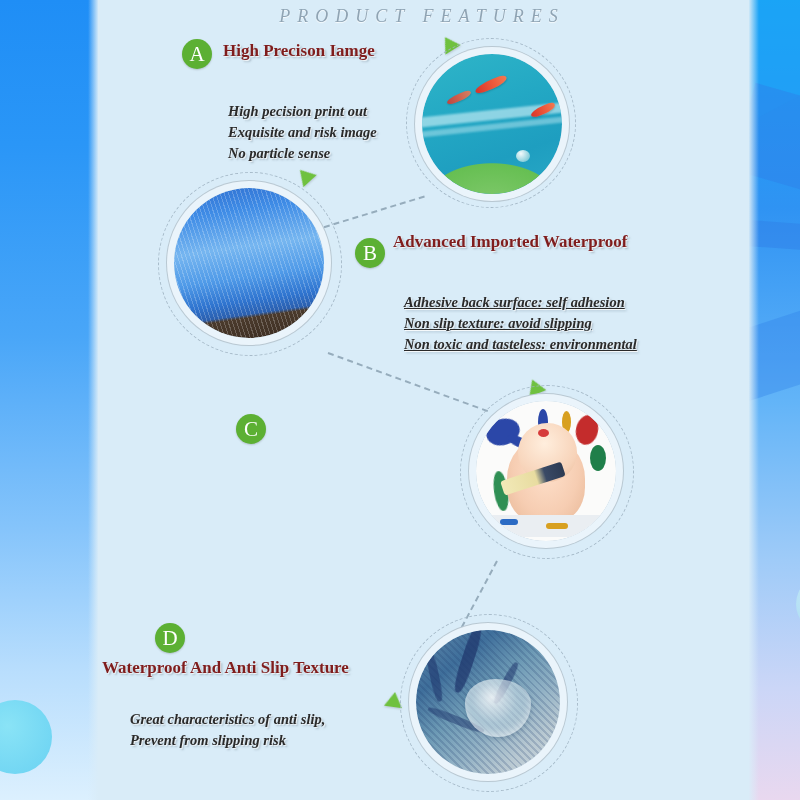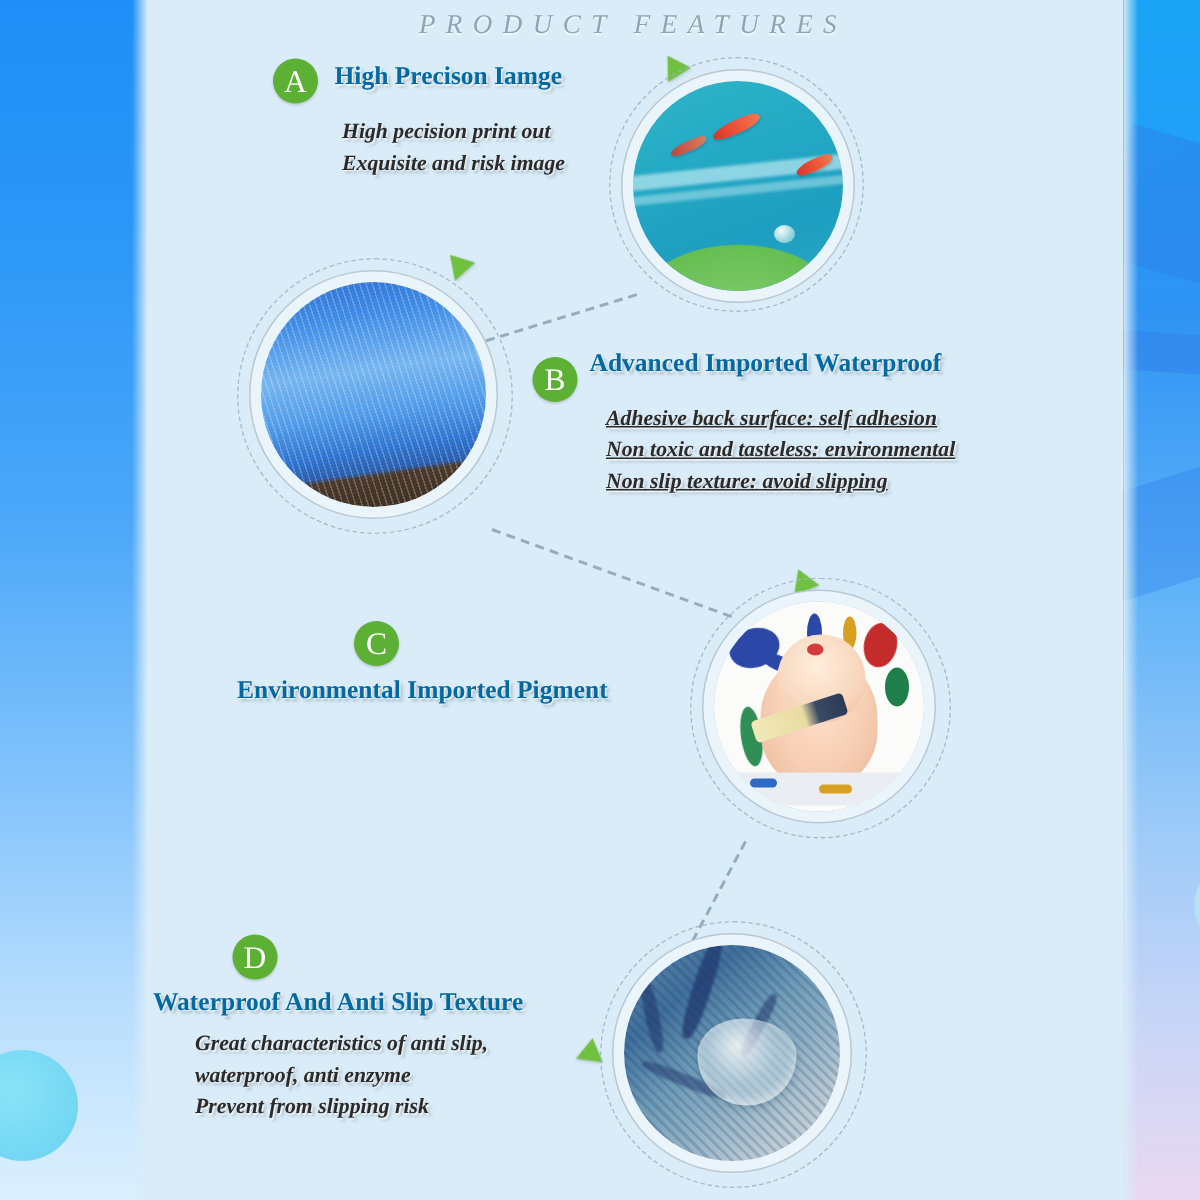--- a/index.html
+++ b/index.html
@@ -92,25 +92,25 @@
     background:radial-gradient(circle at 40% 32%,rgba(255,255,255,.82) 0%,rgba(220,235,240,.45) 45%,rgba(160,190,205,.25) 100%);
     box-shadow:inset 0 -3px 8px rgba(255,255,255,.55), 0 2px 5px rgba(20,50,80,.22);}
 
   
   .badge{position:absolute;width:30px;height:30px;border-radius:50%;
     background:#5cb033;color:#ffffff;font-size:21px;line-height:30px;text-align:center;
     font-family:"Liberation Serif",serif;
     box-shadow:0 1px 2px rgba(0,0,0,.18);}
 
   
-  .head{position:absolute;font-weight:bold;font-size:17px;color:#0369a1;white-space:nowrap;
+  .head{position:absolute;font-weight:bold;font-size:17px;color:#7f1d1d;white-space:nowrap;
     text-shadow:1px 1px 1px rgba(255,255,255,.85), 2px 2px 2px rgba(120,140,155,.55);}
   .body{position:absolute;font-style:italic;font-weight:bold;font-size:14.5px;color:#2a2a2a;
     line-height:1.46;white-space:nowrap;
-    text-shadow:1px 1px 1px rgba(255,255,255,.8), 2px 2px 2px rgba(120,140,155,.5);}
+    text-shadow:1px 1px 1px rgba(255,255,255,.8), 2px 2px 2px rgba(120,140,155,.5);margin-top:23px;}
 
   
   .dash{position:absolute;border-top:2px dashed #8fa6b6;opacity:.9;transform-origin:0 50%;height:0;}
   .arrow{position:absolute;width:0;height:0;border-left:9px solid transparent;border-right:9px solid transparent;
     border-bottom:15px solid #6fc13f;filter:drop-shadow(0 1px 1px rgba(0,0,0,.18));}
 </style>
 </head>
 <body>
 
 <div id="page">
@@ -140,20 +140,21 @@
   <div class="arrow" style="left:440px;top:36px;transform:rotate(-32deg);"></div>
   <div class="arrow" style="left:296px;top:168px;transform:rotate(-42deg);"></div>
   <div class="arrow" style="left:526px;top:379px;transform:rotate(-22deg);"></div>
   <div class="arrow" style="left:385px;top:692px;transform:rotate(8deg);"></div>
 
   <div class="badge" style="left:182px;top:39px;">A</div>
   <div class="head" style="left:223px;top:41px;">High Precison Iamge</div>
   <div class="body" style="left:228px;top:78px;">
     <div>High pecision print out</div>
     <div>Exquisite and risk image</div>
+    <div>No particle sense</div>
   </div>
   <div class="dashring" style="left:406px;top:38px;width:168px;height:168px;"></div>
   <div class="circ" style="left:422px;top:54px;width:140px;height:140px;">
     <div class="inner">
       <div class="artA">
         <div class="wave" style="top:56px;"></div>
         <div class="wave" style="top:70px;height:6px;opacity:.7;"></div>
         <div class="fish" style="left:52px;top:26px;"></div>
         <div class="fish" style="left:24px;top:40px;width:26px;height:7px;opacity:.85;"></div>
         <div class="fish" style="left:108px;top:52px;width:26px;height:8px;"></div>
@@ -165,26 +166,25 @@
   <div class="dashring" style="left:158px;top:172px;width:182px;height:182px;"></div>
   <div class="circ" style="left:174px;top:188px;width:150px;height:150px;">
     <div class="inner">
         <div class="artB"></div>
       </div>
   </div>
   <div class="badge" style="left:355px;top:238px;">B</div>
   <div class="head" style="left:393px;top:232px;">Advanced Imported Waterproof</div>
   <div class="body" style="left:404px;top:269px;text-decoration:underline;">
     <div>Adhesive back surface: self adhesion</div>
+    <div>Non slip texture: avoid slipping</div>
     <div>Non toxic and tasteless: environmental</div>
-    <div>Non slip texture: avoid slipping</div>
   </div>
 
   <div class="badge" style="left:236px;top:414px;">C</div>
-  <div class="head" style="left:158px;top:450px;">Environmental Imported Pigment</div>
   <div class="dashring" style="left:460px;top:385px;width:172px;height:172px;"></div>
   <div class="circ" style="left:476px;top:401px;width:140px;height:140px;">
     <div class="inner">
       <div class="artC">
         <div class="splat" style="left:10px;top:18px;width:34px;height:26px;background:#2b47a8;transform:rotate(-18deg);"></div>
         <div class="splat" style="left:30px;top:36px;width:26px;height:10px;background:#2b47a8;transform:rotate(24deg);"></div>
         <div class="splat" style="left:100px;top:14px;width:22px;height:30px;background:#c42c2c;transform:rotate(12deg);"></div>
         <div class="splat" style="left:114px;top:44px;width:16px;height:26px;background:#1f7f4a;"></div>
         <div class="splat" style="left:18px;top:70px;width:14px;height:40px;background:#2f8f54;transform:rotate(-8deg);"></div>
         <div class="splat" style="left:62px;top:8px;width:10px;height:26px;background:#2b47a8;"></div>
@@ -197,21 +197,20 @@
         <div class="splat" style="left:24px;top:118px;width:18px;height:6px;background:#2b6bc4;border-radius:3px;"></div>
         <div class="splat" style="left:70px;top:122px;width:22px;height:6px;background:#d8a020;border-radius:3px;"></div>
       </div>
     </div>
   </div>
 
   <div class="badge" style="left:155px;top:623px;">D</div>
   <div class="head" style="left:102px;top:658px;">Waterproof And Anti Slip Texture</div>
   <div class="body" style="left:130px;top:686px;">
     <div>Great characteristics of anti slip,</div>
-    <div>waterproof, anti enzyme</div>
     <div>Prevent from slipping risk</div>
   </div>
   <div class="dashring" style="left:400px;top:614px;width:176px;height:176px;"></div>
   <div class="circ" style="left:416px;top:630px;width:144px;height:144px;">
     <div class="inner">
       <div class="artD">
         <div class="streak" style="left:46px;top:-6px;width:12px;height:70px;transform:rotate(18deg);"></div>
         <div class="streak" style="left:14px;top:20px;width:9px;height:52px;transform:rotate(-12deg);opacity:.6;"></div>
         <div class="streak" style="left:86px;top:30px;width:8px;height:46px;transform:rotate(28deg);opacity:.55;"></div>
         <div class="streak" style="left:10px;top:86px;width:60px;height:8px;transform:rotate(22deg);opacity:.5;"></div>

